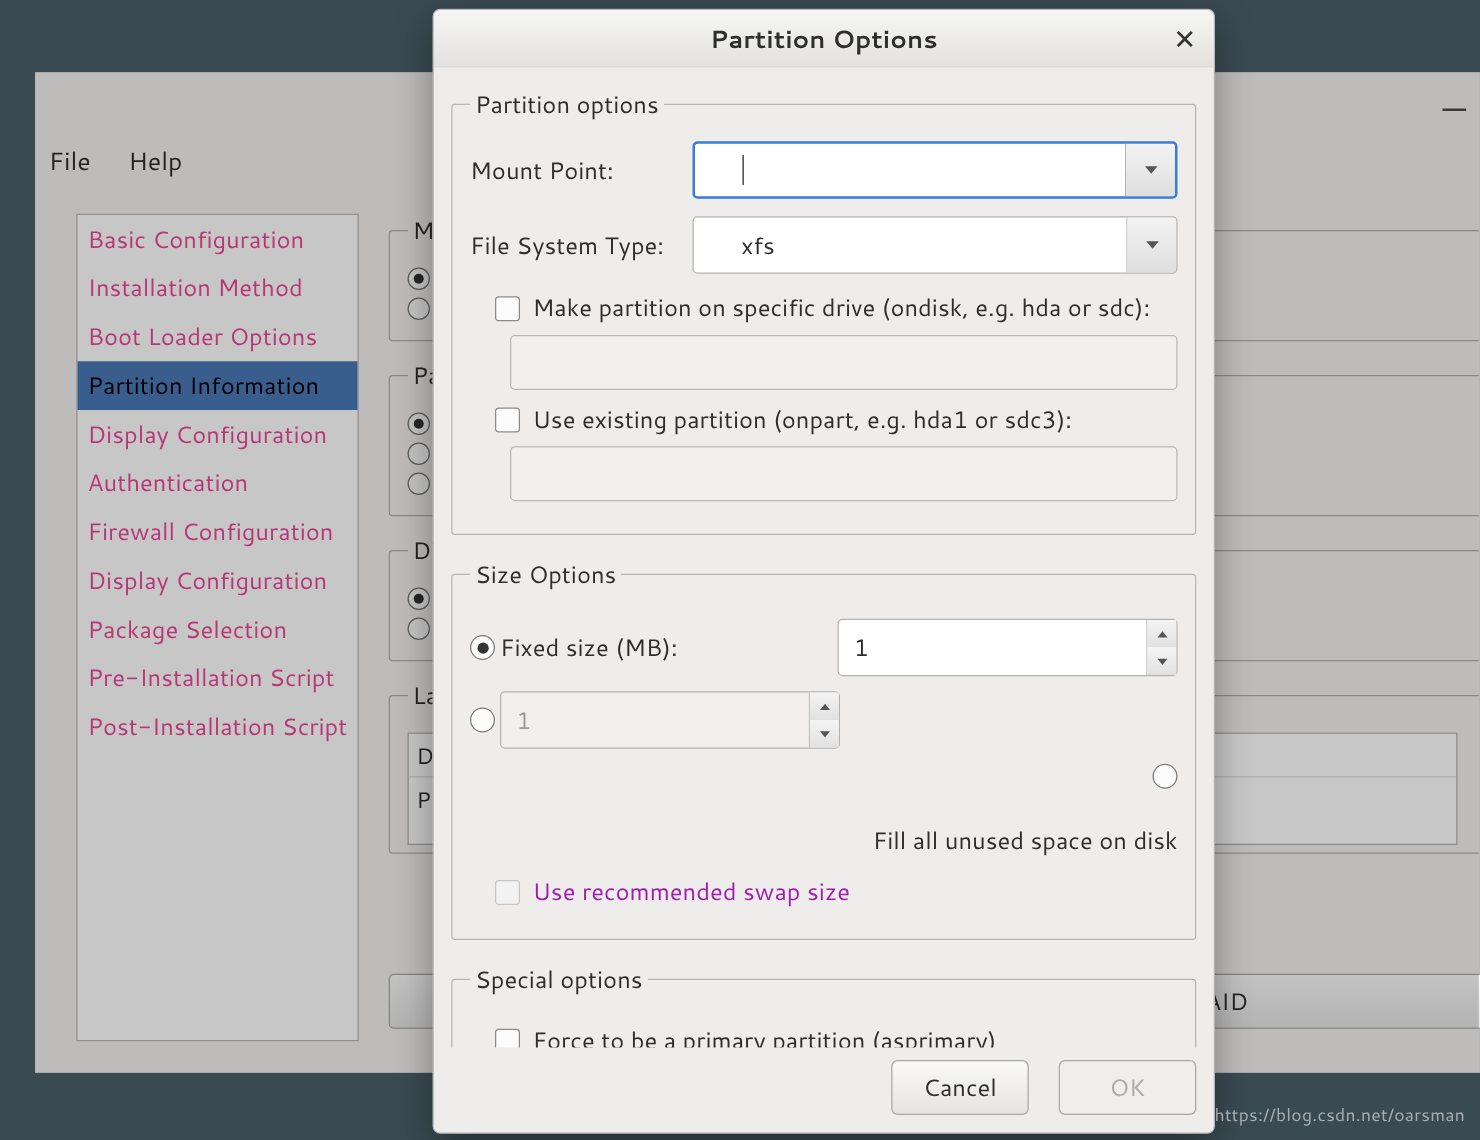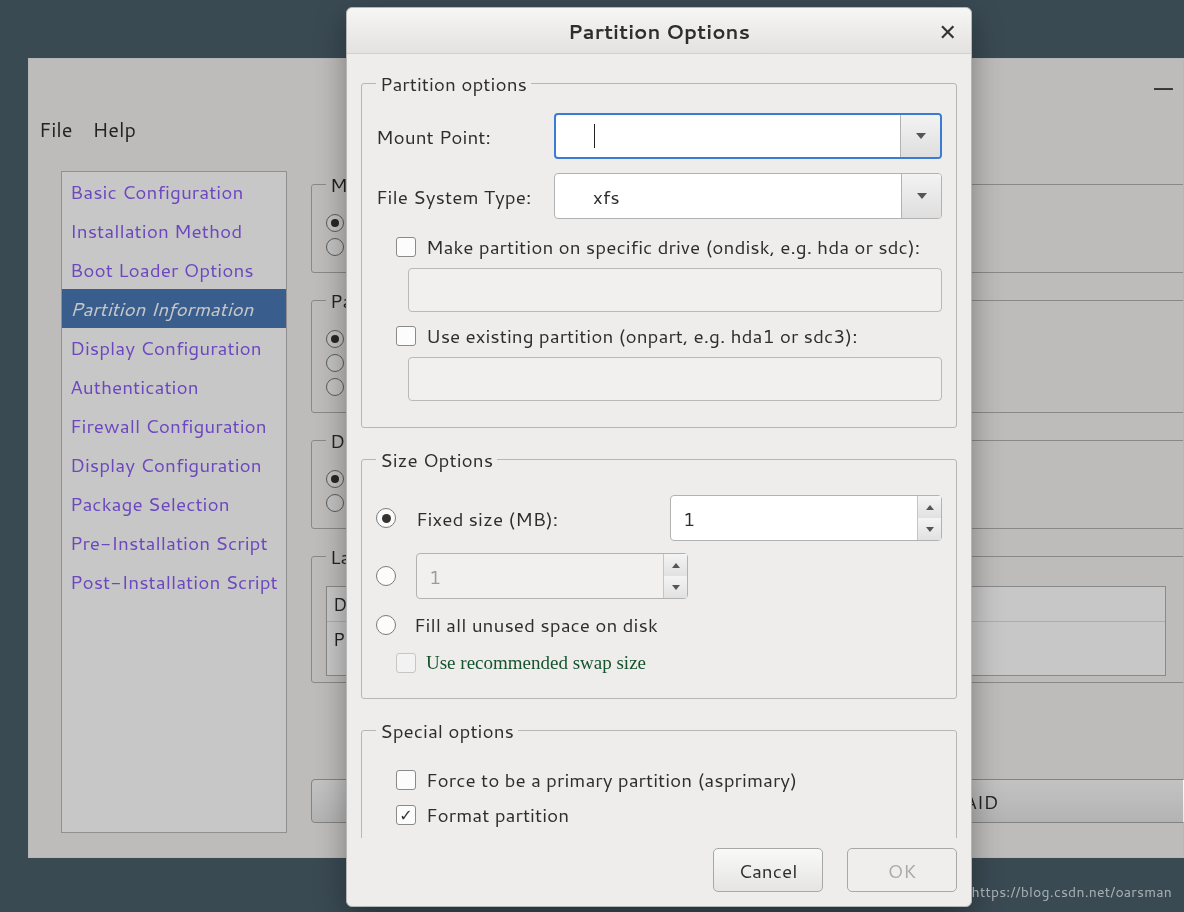--- a/index.html
+++ b/index.html
@@ -9,27 +9,27 @@
   
   .main-window {
     position: absolute; left: 28px; top: 58px; width: 1156px; height: 800px;
     background: #f2f1ef; border: 1px solid #b7b7b7;
   }
   .dim-overlay {
     position: absolute; left: 0; top: 0; right: 0; bottom: 0;
     background: rgba(0,0,0,0.22); pointer-events: none;
   }
   .titlebar-min { position: absolute; right: 10px; top: 8px; font-size: 28px; color: #444; }
-  .menubar { position: absolute; left: 10px; top: 56px; display: flex; gap: 20px; font-size: 20px; color: #2e2e2e; }
+  .menubar { position: absolute; left: 10px; top: 56px; display: flex; gap: 30px; font-size: 20px; color: #2e2e2e; }
   .sidebar {
     position: absolute; left: 32px; top: 112px; width: 226px; height: 662px;
     background: #fff; border: 1px solid #b9b9b9;
   }
-  .side-item { padding: 6px 8px; font-size: 19px; color: #8b5cf6; }
-  .side-item.selected { background: #4a79b7; color: #ffffff; font-style: italic; }
+  .side-item { padding: 6px 8px; font-size: 19px; color: #ec4899; }
+  .side-item.selected { background: #4a79b7; color: #000000; }
   .bg-groups { position: absolute; left: 282px; top: 112px; width: 880px; }
   .bg-fieldset { border: 1px solid #b0b0b0; border-radius: 3px; margin-bottom: 14px; padding: 10px 10px 10px 14px; }
   .bg-fieldset > legend { padding: 0 4px; font-size: 19px; }
   .bg-radio-row { display: flex; align-items: center; gap: 8px; margin: 6px 0; }
   .radio-dot, .radio-empty {
     width: 18px; height: 18px; border: 1.5px solid #777; border-radius: 50%;
     display: inline-flex; align-items: center; justify-content: center; background: #fafafa;
   }
   .radio-dot::after { content: ""; width: 8px; height: 8px; background: #333; border-radius: 50%; }
   .bg-table { border: 1px solid #b0b0b0; height: 90px; width: 840px; background: #fff; margin-top: 6px;}
@@ -71,35 +71,35 @@
   }
   .tri-down { width: 0; height: 0; border-left: 5px solid transparent; border-right: 5px solid transparent; border-top: 6px solid #555;}
 
   .chk-row { display: flex; align-items: center; gap: 10px; margin: 6px 0 8px 0; font-size: 19px; padding-left: 20px;}
   .chk {
     width: 20px; height: 20px; border: 1.5px solid #8a8a8a; border-radius: 3px; background: #fcfcfc;
     display: inline-flex; align-items: center; justify-content: center; flex: none;
   }
   .chk.checked::after { content: "✓"; font-size: 16px; font-weight: 700; color: #333; }
   .chk.disabled { border-color: #c6c6c6; background: #f2f2f2;}
-  .chk-label.disabled { color: #14532d; font-family: Liberation Serif, serif; }
+  .chk-label.disabled { color: #a21caf; }
 
   .subentry {
     margin-left: 32px; height: 44px; border: 1px solid #b9b9b9; border-radius: 4px; background: #f1f0ee;
     margin-bottom: 10px;
   }
 
-  .radio-row { display: flex; align-items: center; gap: 18px; margin: 8px 0; font-size: 19px;}
+  .radio-row { display: flex; align-items: flex-end; gap: 28px; margin: 8px 0; font-size: 19px; flex-direction: column;}
   .radio {
     width: 20px; height: 20px; border: 1.5px solid #7a7a7a; border-radius: 50%; background: #fcfcfc;
     display: inline-flex; align-items: center; justify-content: center; flex: none;
   }
   .radio.sel::after { content: ""; width: 9px; height: 9px; background: #333; border-radius: 50%;}
 
-  .size-row { display: flex; align-items: center; gap: 20px; margin: 6px 0 12px 0;}
+  .size-row { display: flex; align-items: center; gap: 4px; margin: 6px 0 12px 0;}
   .size-row .radio-label { flex: 1; font-size: 19px;}
   .spin {
     width: 272px; height: 46px; border: 1px solid #b2b2b2; border-radius: 4px; background: #fff;
     display: flex; align-items: stretch;
   }
   .spin.disabled { background: #f1f0ee; }
   .spin .sp-entry { flex: 1; padding: 0 12px; display: flex; align-items: center; font-size: 19px;}
   .spin.disabled .sp-entry { color: #9a9a9a;}
   .spin .sp-btns { width: 24px; display: flex; flex-direction: column; border-left: 1px solid #c5c5c5;}
   .spin .sp-btns div { flex: 1; display: flex; align-items: center; justify-content: center; background: linear-gradient(#f4f4f4,#e1e1e1);}

